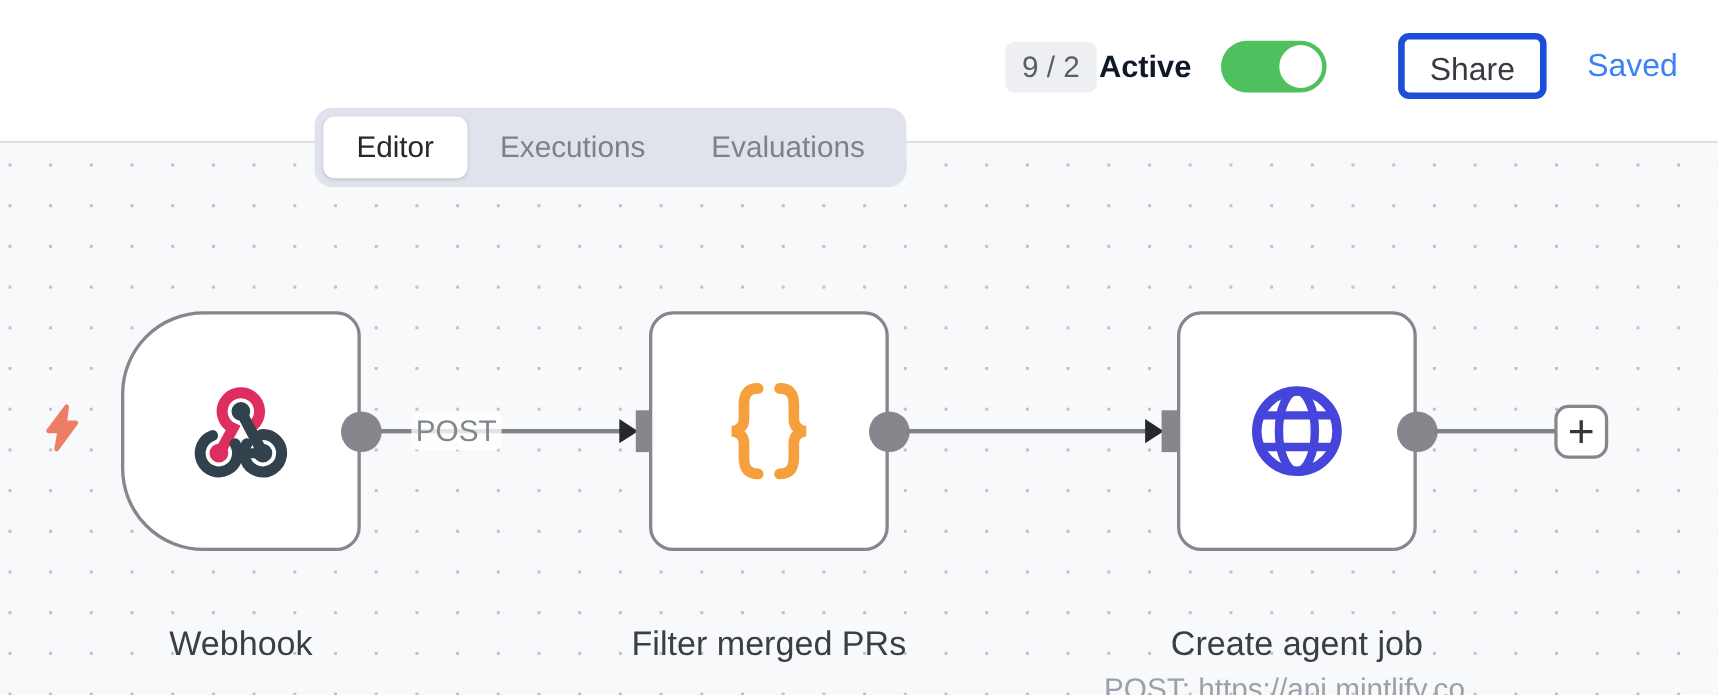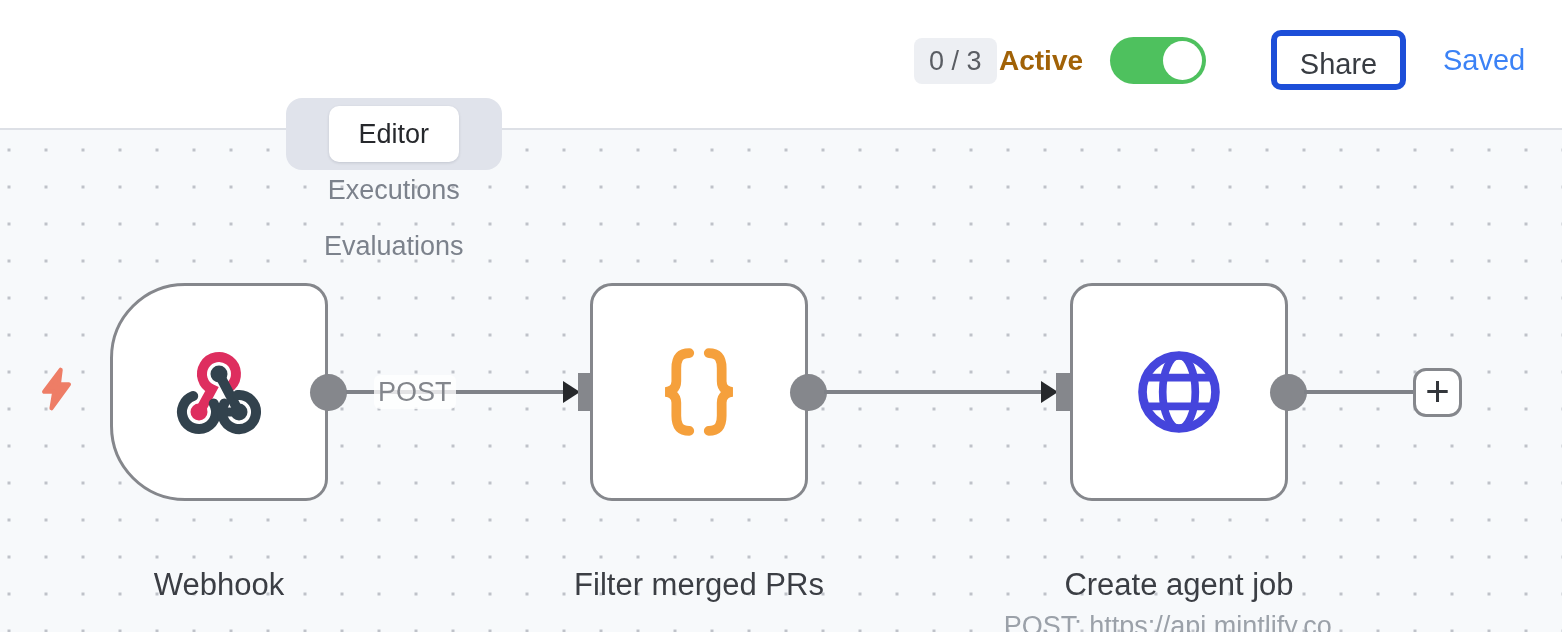--- a/index.html
+++ b/index.html
@@ -18,34 +18,34 @@
   }
 
   
   .header { position:absolute; left:0; top:0; width:1562px; height:130px; background:#ffffff; }
   .header-divider { position:absolute; left:0; top:128px; width:1562px; height:2px; background:#dde0e6; }
 
   .activation-badge {
     position:absolute; left:914px; top:38px; height:46px; padding:0 15px;
     background:#edeff3; border-radius:8px; color:#5a5d63; font-size:27px; line-height:46px;
   }
-  .active-label { position:absolute; left:999px; top:38px; line-height:46px; font-size:28px; font-weight:600; color:#a16207; }
+  .active-label { position:absolute; left:999px; top:38px; line-height:46px; font-size:28px; font-weight:600; color:#0f172a; }
   .toggle { position:absolute; left:1110px; top:37px; width:96px; height:47px; border-radius:24px; background:#4ec15e; }
   .toggle-knob { position:absolute; right:4px; top:4px; width:39px; height:39px; border-radius:50%; background:#fff; }
   .share-button {
     position:absolute; left:1271px; top:30px; width:135px; height:60px;
     background:#fff; border:6px solid #1d4ed8; border-radius:10px;
     font-size:29px; font-weight:500; color:#383c42; text-align:center; line-height:56px;
   }
   .saved-label { position:absolute; left:1443px; top:37px; line-height:46px; font-size:29px; color:#3b82f6; }
 
   
   .tabbar {
     position:absolute; left:286px; top:98px; height:72px; padding:8px;
-    background:#e0e3eb; border-radius:16px; display:flex; align-items:center; z-index:5;flex-direction:column;
+    background:#e0e3eb; border-radius:16px; display:flex; z-index:5;
   }
   .tab { height:56px; line-height:56px; padding:0 30px; font-size:27px; color:#7c828c; border-radius:10px; white-space:nowrap; }
   .tab.active { background:#fff; color:#26282c; font-weight:500; box-shadow:0 1px 3px rgba(20,30,50,.14); }
 
   
   .node {
     position:absolute; width:218px; height:218px; top:153px;
     background:#fff; border:3px solid #85878c; border-radius:22px;
     display:flex; align-items:center; justify-content:center;
   }
@@ -131,21 +131,21 @@
     </div>
     <div class="out-circle" style="left:1270px;"></div>
     <div class="conn-line" style="left:1304px; width:112px;"></div>
     <div class="add-node-button">+</div>
     <div class="node-title" style="left:979px;">Create agent job</div>
     <div class="node-subtitle" style="left:929px;margin-top:41px;">POST: https://api.mintlify.co...</div>
 
   </div>
 
   <div class="header">
-    <div class="activation-badge">0 / 3</div>
+    <div class="activation-badge">9 / 2</div>
     <div class="active-label">Active</div>
     <div class="toggle">
       <div class="toggle-knob"></div>
     </div>
     <div class="share-button">Share</div>
     <div class="saved-label">Saved</div>
   </div>
   <div class="header-divider"></div>
 
   <div class="tabbar">

